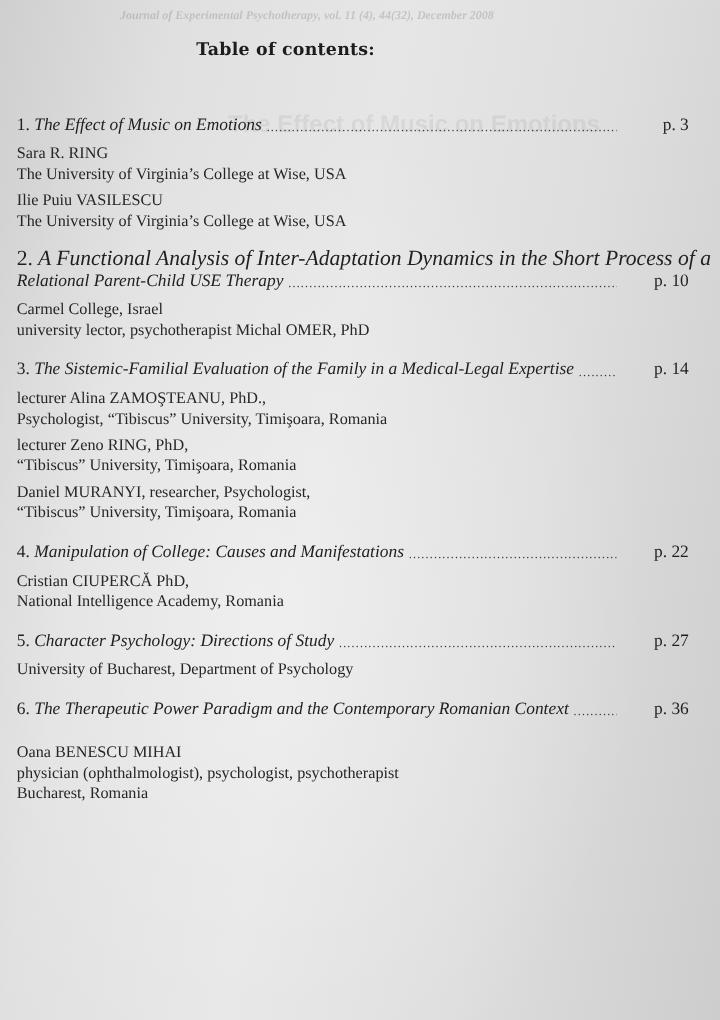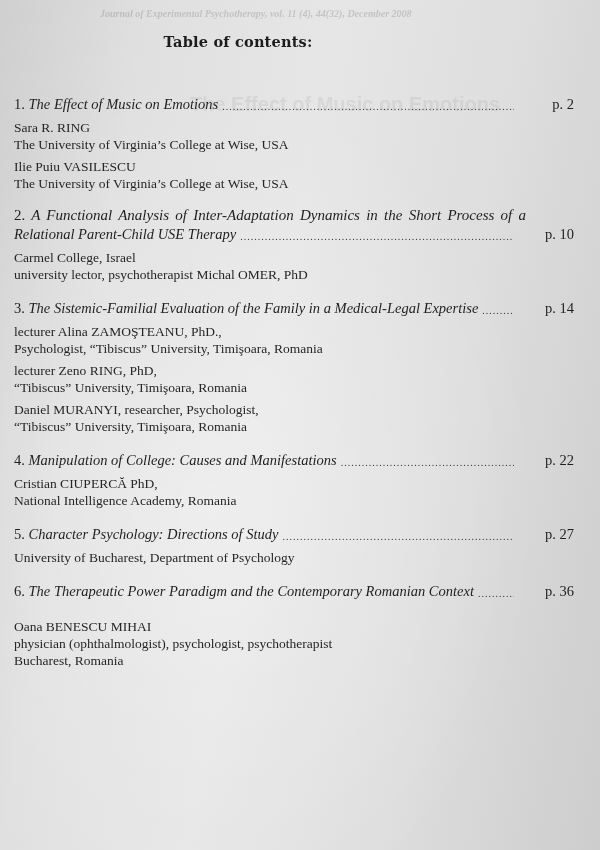--- a/index.html
+++ b/index.html
@@ -113,21 +113,21 @@
     .leader::after {
       content: "................................................................................................................................................................................................................................";
     }
     .page-ref {
       width: 50px;
       text-align: right;
       flex: none;
       padding-left: 10px;
     }
     .entry-multiline .line1 {
-      font-size: 15px;
+      font-size: 18px;
       line-height: 19px;
       font-style: italic;
       text-align: justify;
       text-align-last: justify;
       width: 512px;
       color: #1f1f1f;
       white-space: nowrap;
     }
     .line1 .entry-num { font-style: normal; }
     .authors {
@@ -159,21 +159,21 @@
 
   <div class="entry" style="margin-bottom:14px;">
     <div class="entry-head">
       <div class="entry-title-wrap">
         <span class="entry-text">
           <span class="entry-num">1.</span>
           <span class="entry-title">The Effect of Music on Emotions</span>
         </span>
         <span class="leader"></span>
       </div>
-      <span class="page-ref">p. 2</span>
+      <span class="page-ref">p. 3</span>
     </div>
     <div class="authors">
       <div class="author">
         <div>Sara R. RING</div>
         <div>The University of Virginia’s College at Wise, USA</div>
       </div>
       <div class="author">
         <div>Ilie Puiu VASILESCU</div>
         <div>The University of Virginia’s College at Wise, USA</div>
       </div>

